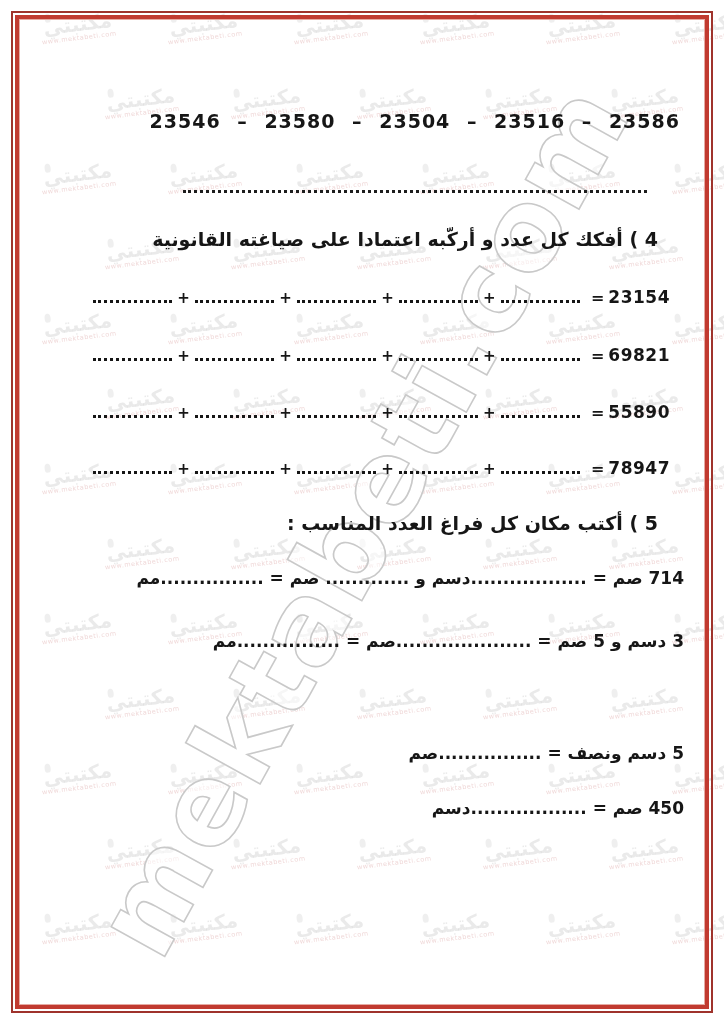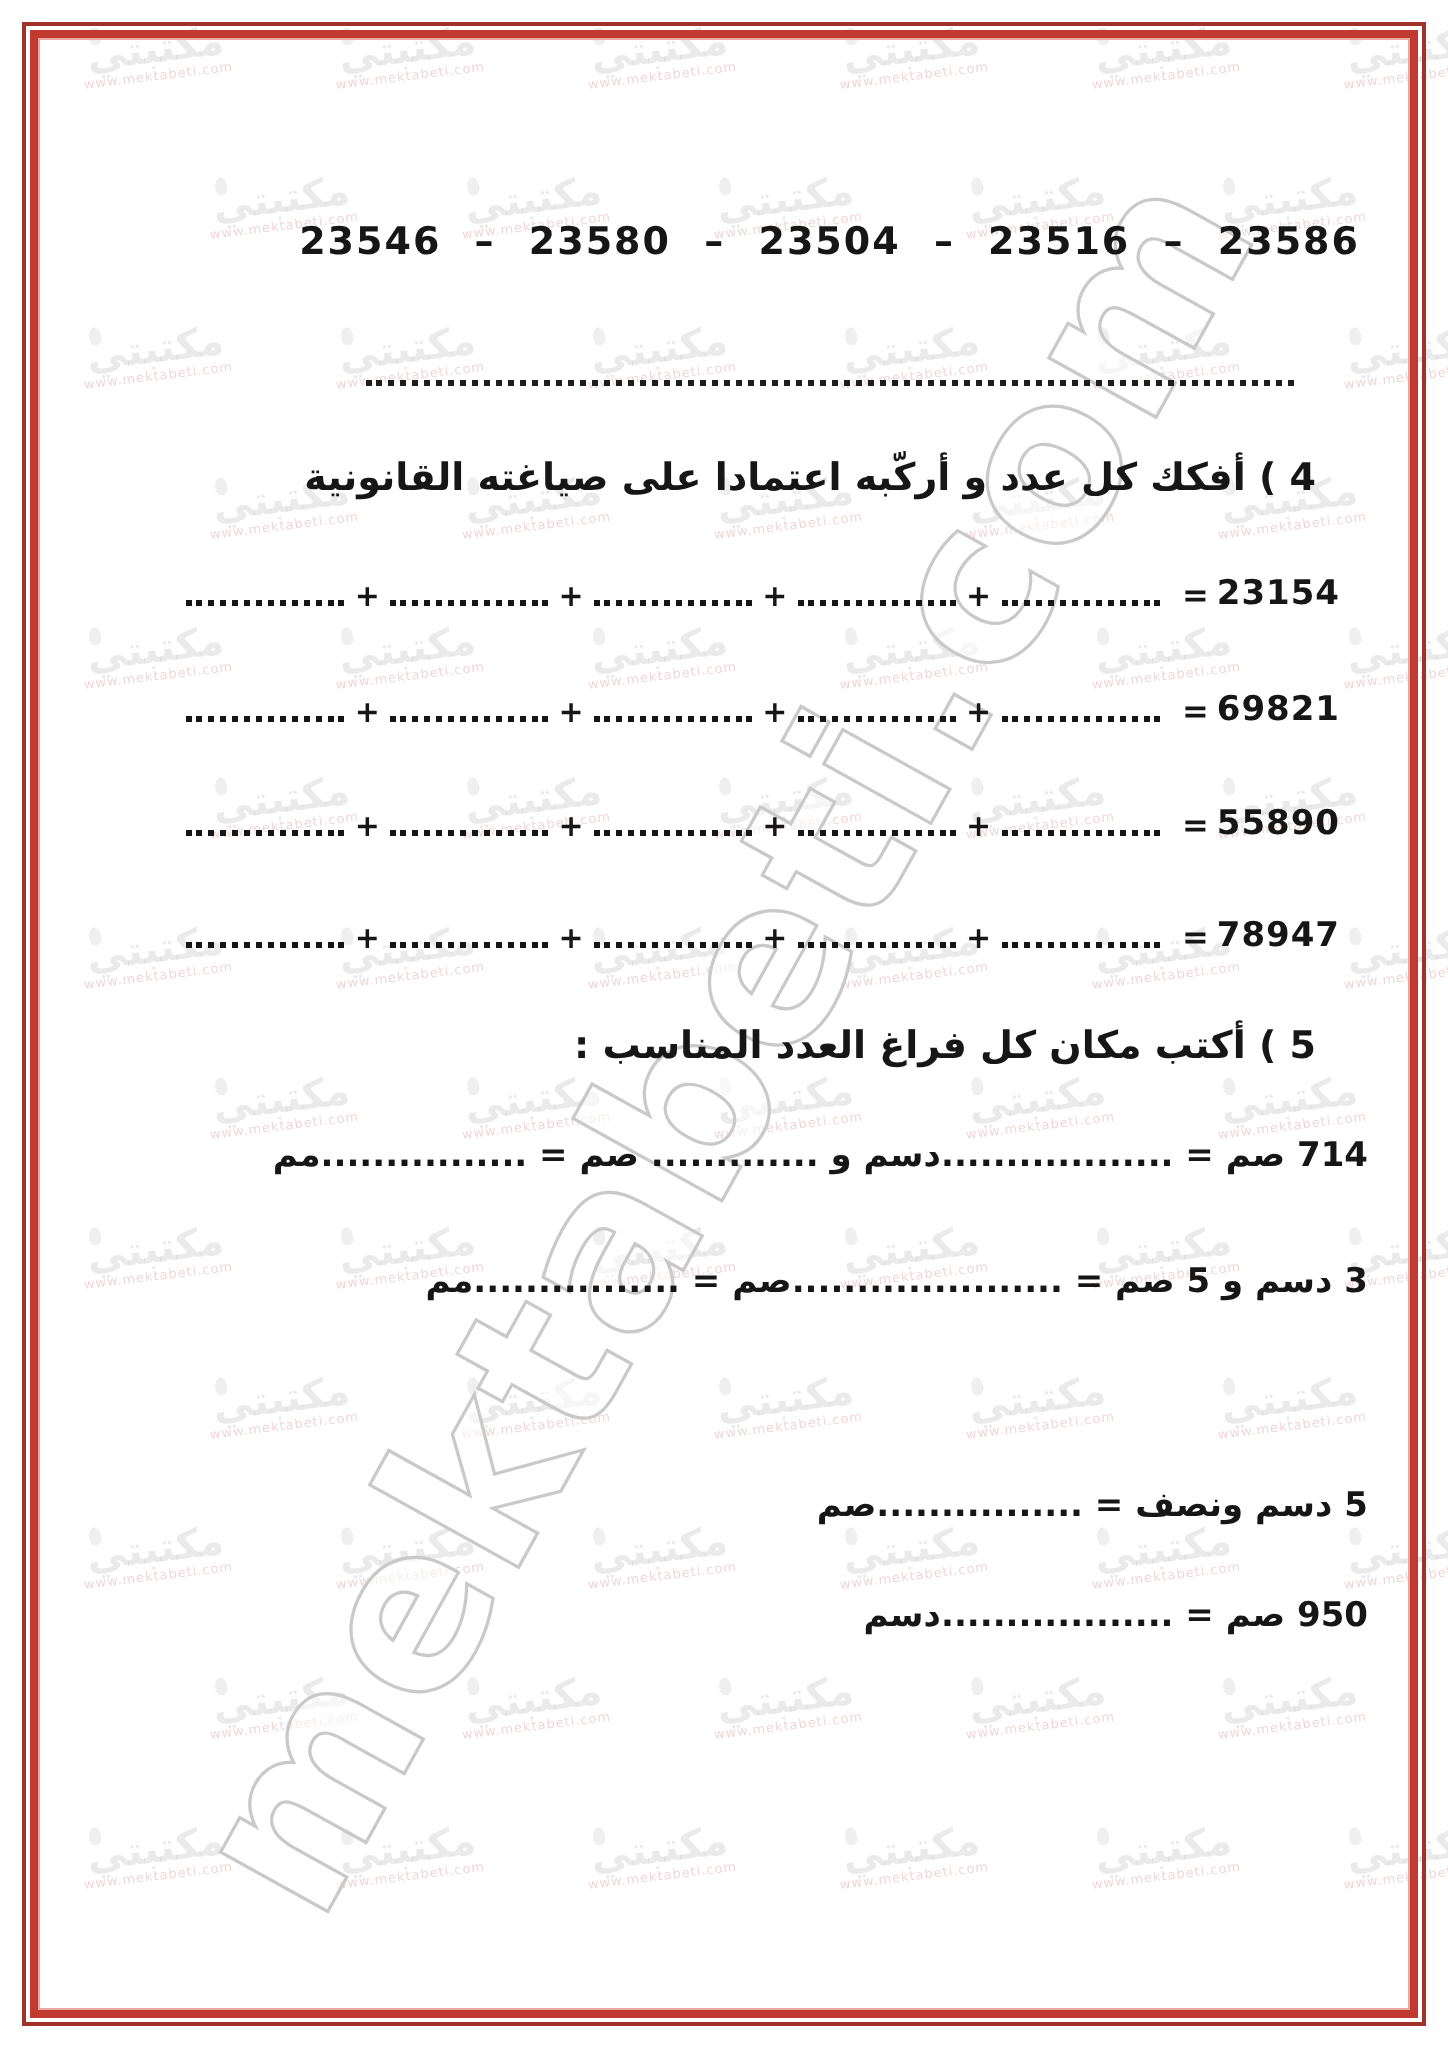--- a/index.html
+++ b/index.html
@@ -508,21 +508,21 @@
       <span class="eq-blank"></span>
       <span class="eq-equals">=</span>
       <span class="eq-result">78947</span>
     </div>
 
     <div class="sec-title" style="top:512px">5 ) أكتب مكان كل فراغ العدد المناسب :</div>
 
     <div class="conv-line" style="top:568px">714 صم = ..................دسم و ............. صم = ................مم</div>
     <div class="conv-line" style="top:631px">3 دسم و 5 صم = .....................صم = ................مم</div>
     <div class="conv-line" style="top:743px">5 دسم ونصف = ................صم</div>
-    <div class="conv-line" style="top:798px">950 صم = ..................دسم</div>
+    <div class="conv-line" style="top:798px">450 صم = ..................دسم</div>
 
   </div>
 
   <div class="frame-outer">
     <div class="frame-band">
       <div class="frame-inner"></div>
     </div>
   </div>
 
 </div>

